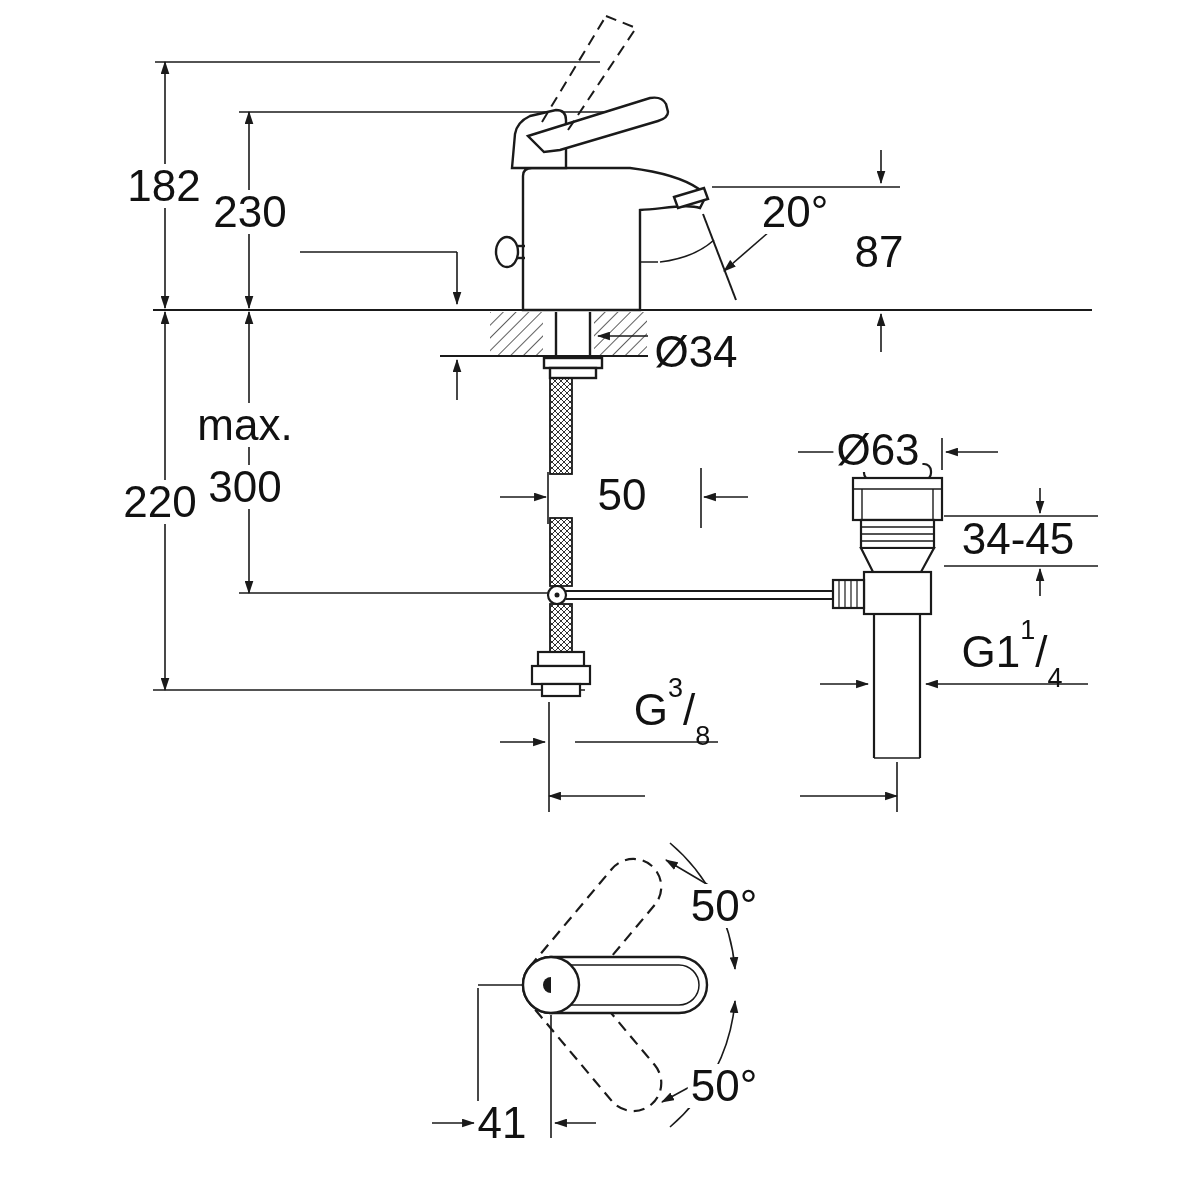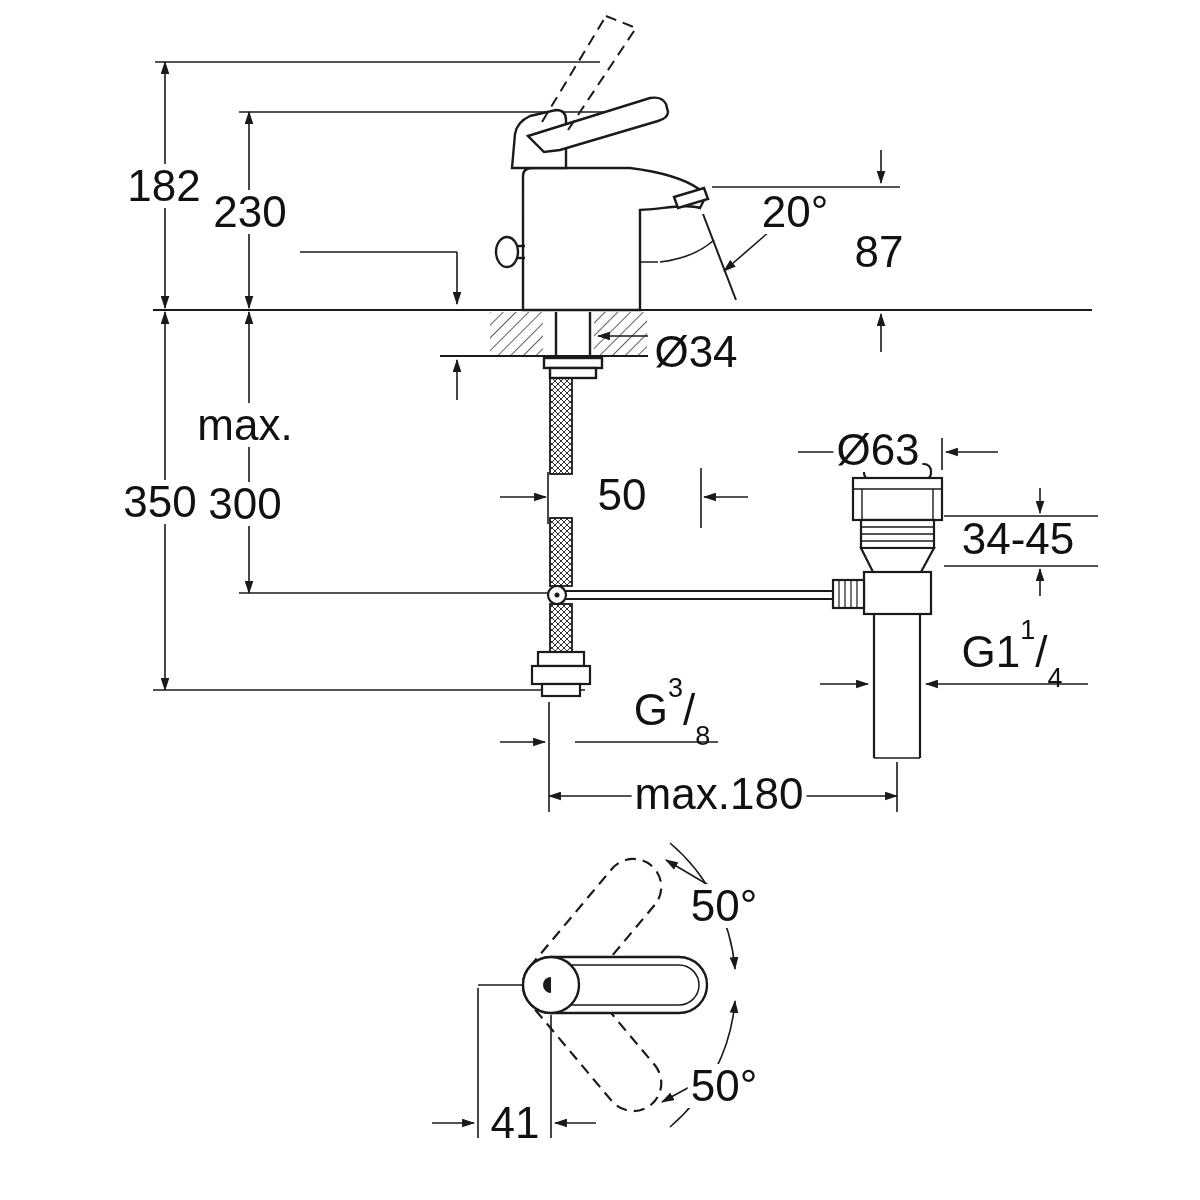--- a/index.html
+++ b/index.html
@@ -164,32 +164,31 @@
     <path d="M 551,977 A 8,8 0 0 0 551,993 Z" fill="#1a1a1a" stroke="none"></path>
   </g>
 </svg>
 
 <div class="lbl" style="left:164px;top:186px">182</div>
 <div class="lbl" style="left:250px;top:212px">230</div>
 <div class="lbl" style="left:795px;top:212px">20°</div>
 <div class="lbl" style="left:879px;top:252px">87</div>
 <div class="lbl" style="left:696px;top:352px">Ø34</div>
 <div class="lbl" style="left:245px;top:425px">max.</div>
-<div class="lbl" style="left:245px;top:504px">300</div>
-<div class="lbl" style="left:160px;top:502px">350</div>
+<div class="lbl" style="left:245px;top:487px">300</div>
+<div class="lbl" style="left:160px;top:502px">220</div>
 <div class="lbl" style="left:622px;top:495px">50</div>
 <div class="lbl" style="left:878px;top:450px">Ø63</div>
 <div class="lbl" style="left:1018px;top:539px">34-45</div>
 
 <div class="lbl" style="left:1012px;top:656px">
   <span>G1</span><sup>1</sup><span>/</span><sub>4</sub>
 </div>
 
 <div class="lbl" style="left:672px;top:714px">
   <span>G</span><sup>3</sup><span>/</span><sub>8</sub>
 </div>
 
-<div class="lbl" style="left:719px;top:794px">max.180</div>
 <div class="lbl" style="left:724px;top:906px">50°</div>
 <div class="lbl" style="left:724px;top:1086px">50°</div>
-<div class="lbl" style="left:515px;top:1123px">41</div>
+<div class="lbl" style="left:502px;top:1123px">41</div>
 
 </div>
 
 </body></html>

